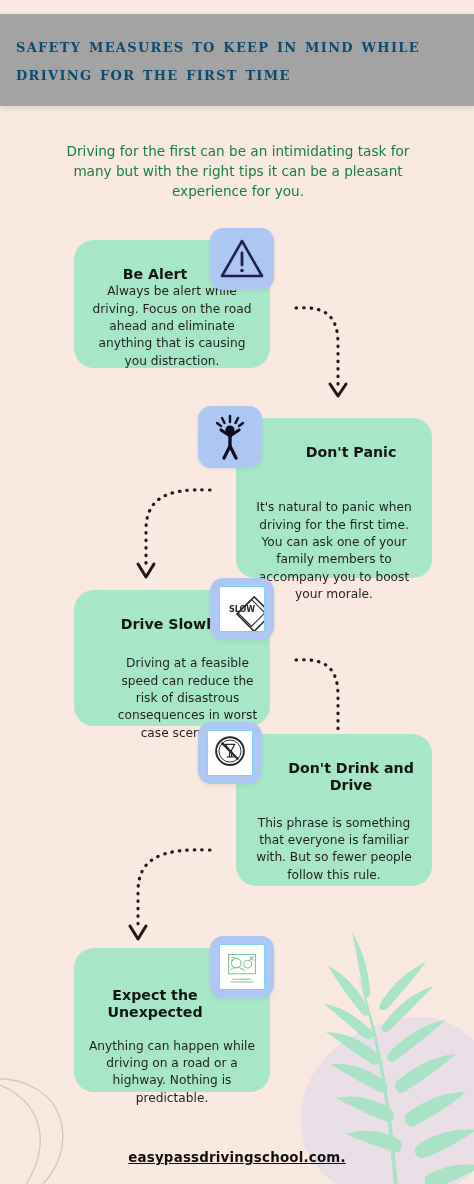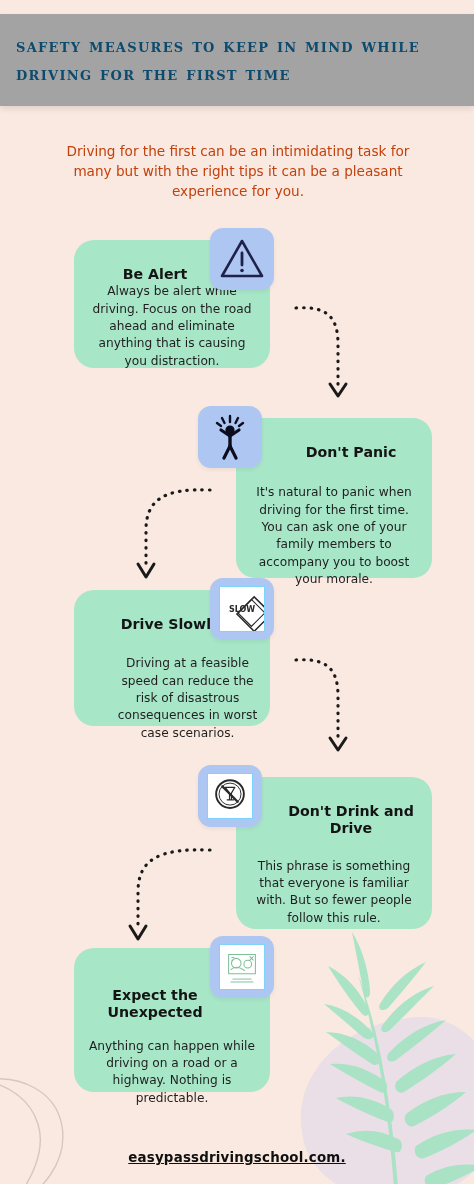--- a/index.html
+++ b/index.html
@@ -40,21 +40,21 @@
     text-transform:lowercase;
   }
   #header-title::first-letter{font-size:1em;}
 
   
   #intro-text{
     position:absolute;left:52px;top:141px;width:372px;
     text-align:center;
     font-size:13.6px;
     line-height:1.48;
-    color:#c2410c;
+    color:#15803d;
     font-family:"DejaVu Sans", sans-serif;
   }
 
   
   .card{position:absolute;}
   .card-body{
     position:absolute;
     background:#a8e6c8;
     border-radius:20px;
     box-sizing:border-box;
@@ -152,21 +152,21 @@
   </div>
 
   <svg class="connector" style="left:292px;top:296px;width:70px;height:110px;" viewBox="0 0 70 110">
     <path d="M4 12 C34 10 46 20 46 48 L46 92" fill="none" stroke="#1a1a1a" stroke-width="3.2" stroke-linecap="round" stroke-dasharray="0.5 7"></path>
     <path d="M38 88 L46 100 L54 88" fill="none" stroke="#1a1a1a" stroke-width="3" stroke-linecap="round" stroke-linejoin="round"></path>
   </svg>
 
   <div class="card card-right" style="left:198px;top:406px;width:236px;height:172px;">
     <div class="card-body" style="height:160px;padding-top:26px;border-radius:19px;">
       <div class="card-title">Don't Panic</div>
-      <div class="card-desc" style="margin-top:23px;">It's natural to panic when driving for the first time. You can ask one of your family members to accompany you to boost your morale.</div>
+      <div class="card-desc" style="margin-top:38px;">It's natural to panic when driving for the first time. You can ask one of your family members to accompany you to boost your morale.</div>
     </div>
     <div class="icon-box">
       <svg class="icon-inner" viewBox="0 0 46 46">
         <g stroke="#0d0d1f" stroke-width="2.4" stroke-linecap="round" fill="none">
           <line x1="23" y1="2" x2="23" y2="8"></line>
           <line x1="15" y1="4" x2="17.5" y2="9"></line>
           <line x1="31" y1="4" x2="28.5" y2="9"></line>
           <line x1="10" y1="9" x2="14" y2="12"></line>
           <line x1="36" y1="9" x2="32" y2="12"></line>
         </g>
@@ -198,21 +198,21 @@
         </svg>
       </div>
     </div>
   </div>
 
   <svg class="connector" style="left:292px;top:648px;width:70px;height:112px;" viewBox="0 0 70 112">
     <path d="M4 12 C34 10 46 20 46 48 L46 94" fill="none" stroke="#1a1a1a" stroke-width="3.2" stroke-linecap="round" stroke-dasharray="0.5 7"></path>
     <path d="M38 90 L46 102 L54 90" fill="none" stroke="#1a1a1a" stroke-width="3" stroke-linecap="round" stroke-linejoin="round"></path>
   </svg>
 
-  <div class="card card-right" style="left:198px;top:765px;width:236px;height:164px;">
+  <div class="card card-right" style="left:198px;top:722px;width:236px;height:164px;">
     <div class="card-body" style="height:152px;padding-top:26px;">
       <div class="card-title">Don't Drink and Drive</div>
       <div class="card-desc" style="margin-top:20px;">This phrase is something that everyone is familiar with. But so fewer people follow this rule.</div>
     </div>
     <div class="icon-box">
       <div class="icon-inner icon-white">
         <svg viewBox="0 0 46 46" style="width:44px;height:44px;">
           <rect x="0" y="0" width="46" height="46" fill="#ffffff"></rect>
           <circle cx="23" cy="21" r="14.5" fill="none" stroke="#2a2a2a" stroke-width="2"></circle>
           <circle cx="23" cy="21" r="11.5" fill="none" stroke="#2a2a2a" stroke-width="1"></circle>

